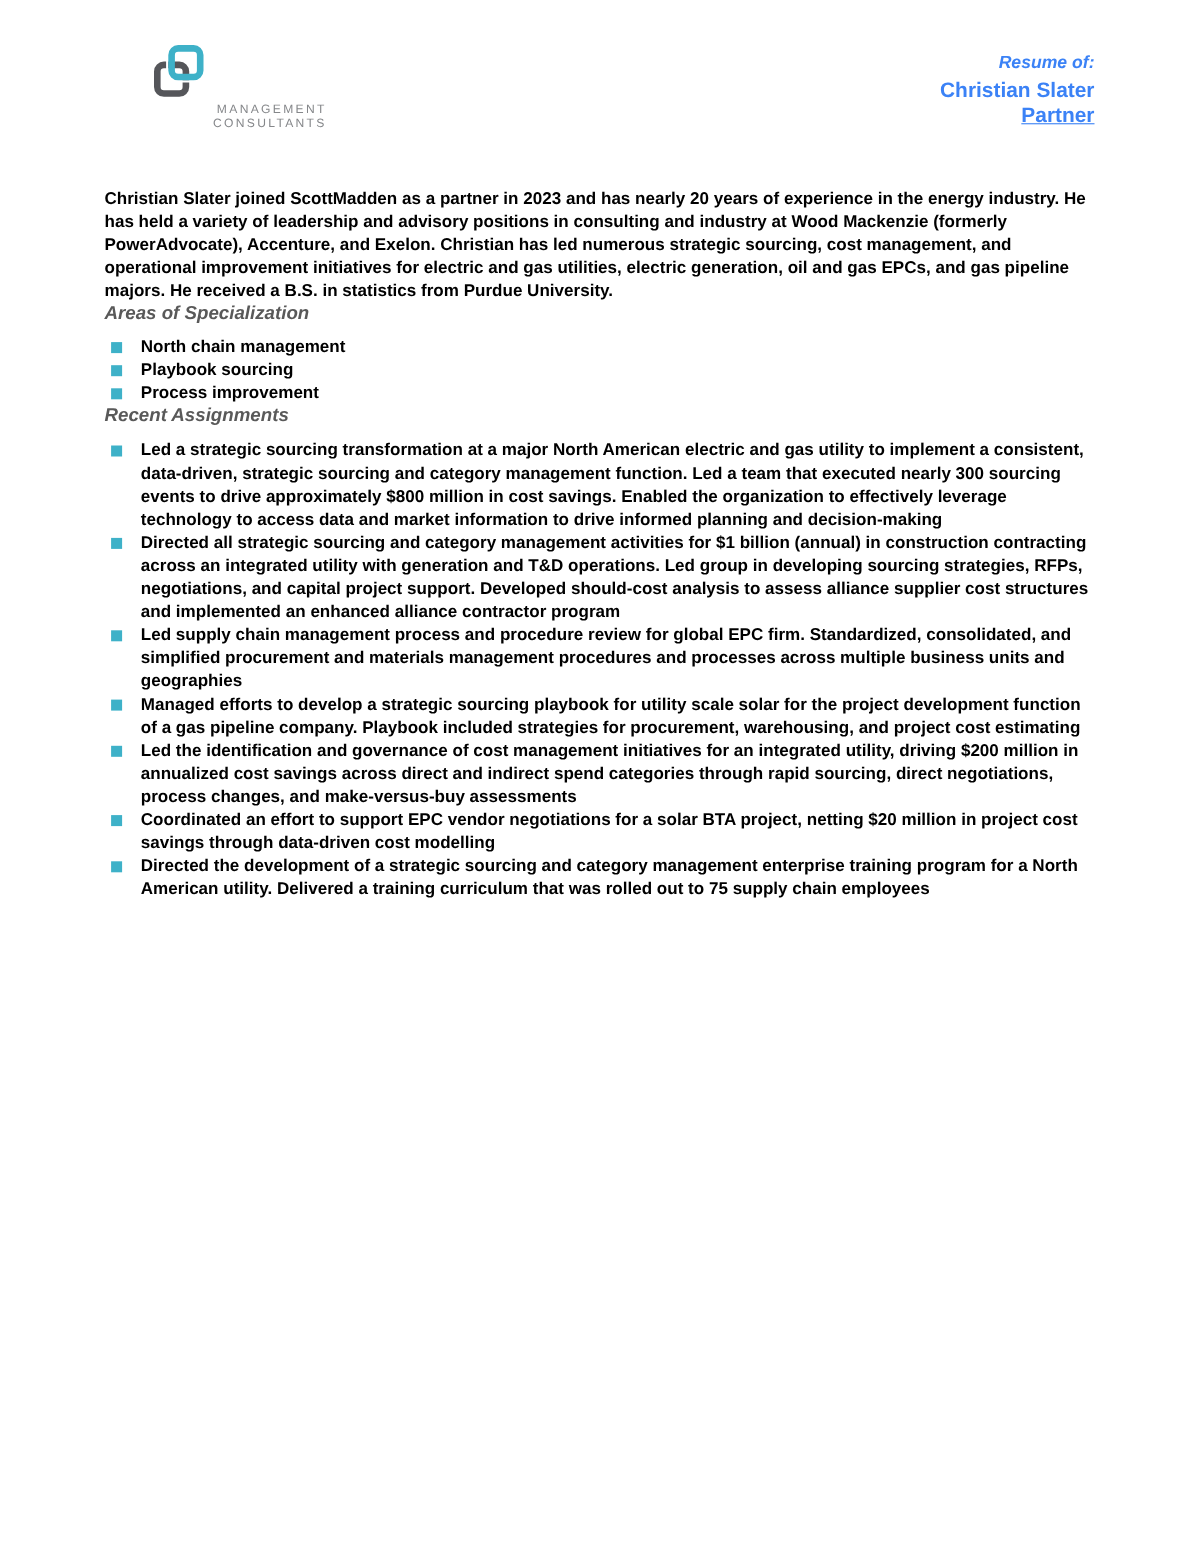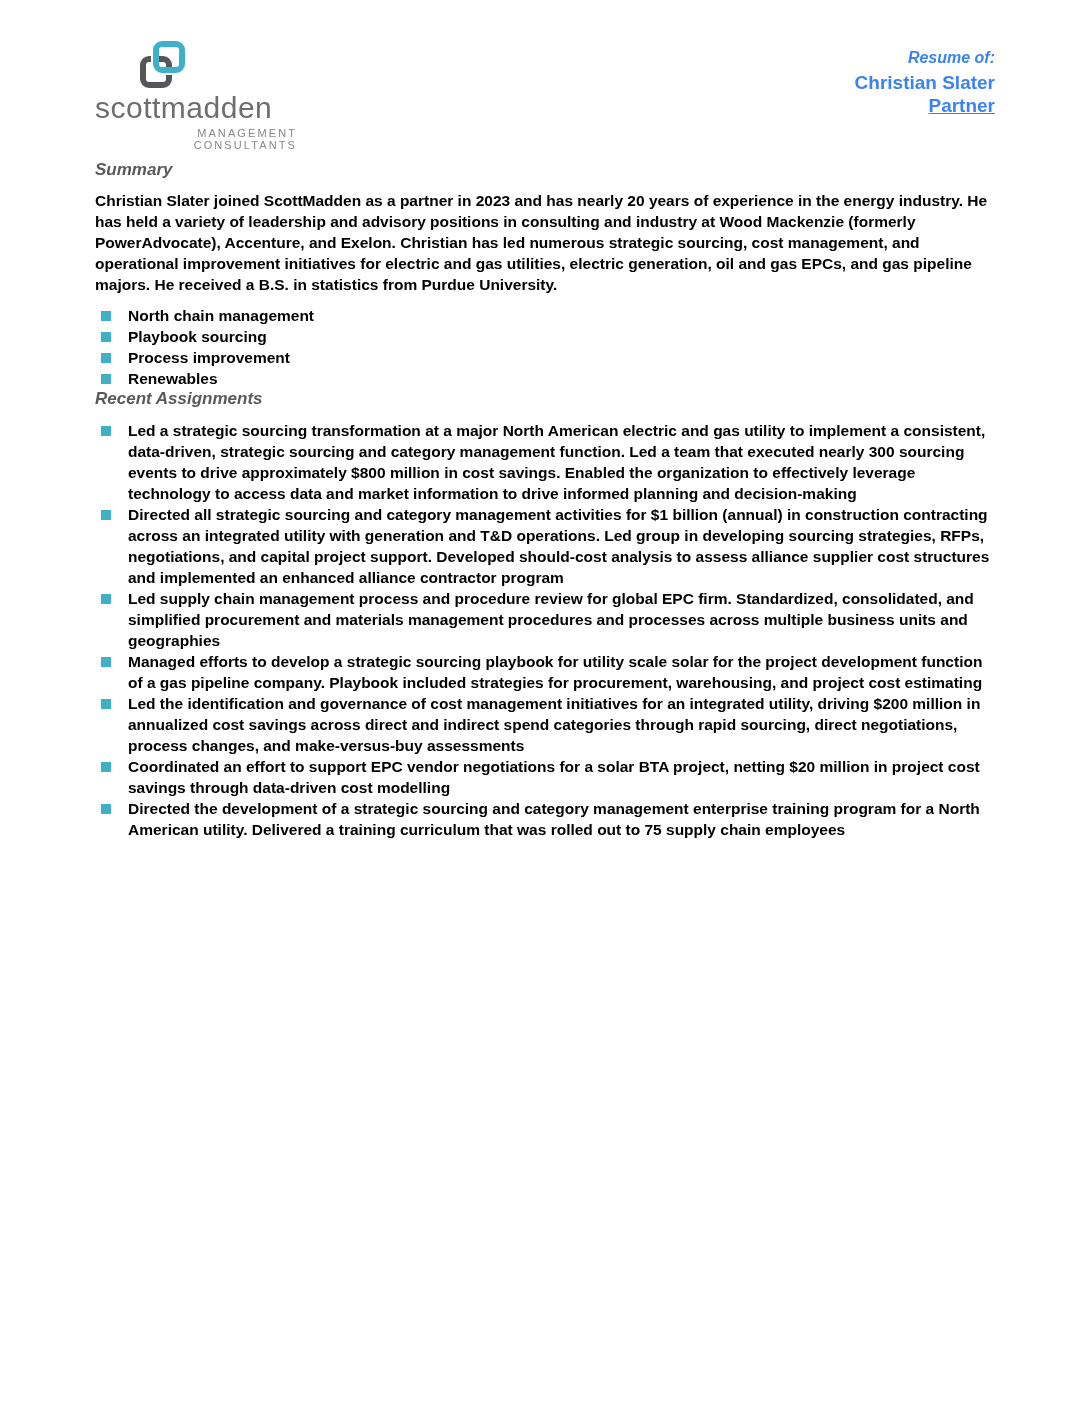--- a/index.html
+++ b/index.html
@@ -94,51 +94,46 @@
 </head>
 <body>
 
 <div class="page">
 
   <div class="logo">
     <div class="logo-icon">
       <span class="sq sq-gray"></span>
       <span class="sq sq-teal"></span>
     </div>
-    <div class="wordmark">scottmadden</div>
     <div class="tagline">MANAGEMENT CONSULTANTS</div>
   </div>
 
   <div class="header-block">
     <div class="resume-of">Resume of:</div>
     <div class="person-name">Christian Slater</div>
     <div class="person-title">Partner</div>
   </div>
 
   <div class="content">
 
-    <h2 class="heading-summary">Summary</h2>
     <p class="summary-body">Christian Slater joined ScottMadden as a partner in 2023 and has nearly 20 years of experience in the energy industry. He has held a variety of leadership and advisory positions in consulting and industry at Wood Mackenzie (formerly PowerAdvocate), Accenture, and Exelon. Christian has led numerous strategic sourcing, cost management, and operational improvement initiatives for electric and gas utilities, electric generation, oil and gas EPCs, and gas pipeline majors. He received a B.S. in statistics from Purdue University.</p>
 
+    <h2 class="heading-areas">Areas of Specialization</h2>
     <ul class="bullet-list spec-list">
       <li>
         <span class="bullet"></span>
         <span class="li-text">North chain management</span>
       </li>
       <li>
         <span class="bullet"></span>
         <span class="li-text">Playbook sourcing</span>
       </li>
       <li>
         <span class="bullet"></span>
         <span class="li-text">Process improvement</span>
-      </li>
-      <li>
-        <span class="bullet"></span>
-        <span class="li-text">Renewables</span>
       </li>
     </ul>
 
     <h2 class="heading-recent">Recent Assignments</h2>
     <ul class="bullet-list assign-list">
       <li>
         <span class="bullet"></span>
         <span class="li-text">Led a strategic sourcing transformation at a major North American electric and gas utility to implement a consistent, data-driven, strategic sourcing and category management function. Led a team that executed nearly 300 sourcing events to drive approximately $800 million in cost savings. Enabled the organization to effectively leverage technology to access data and market information to drive informed planning and decision-making</span>
       </li>
       <li>

